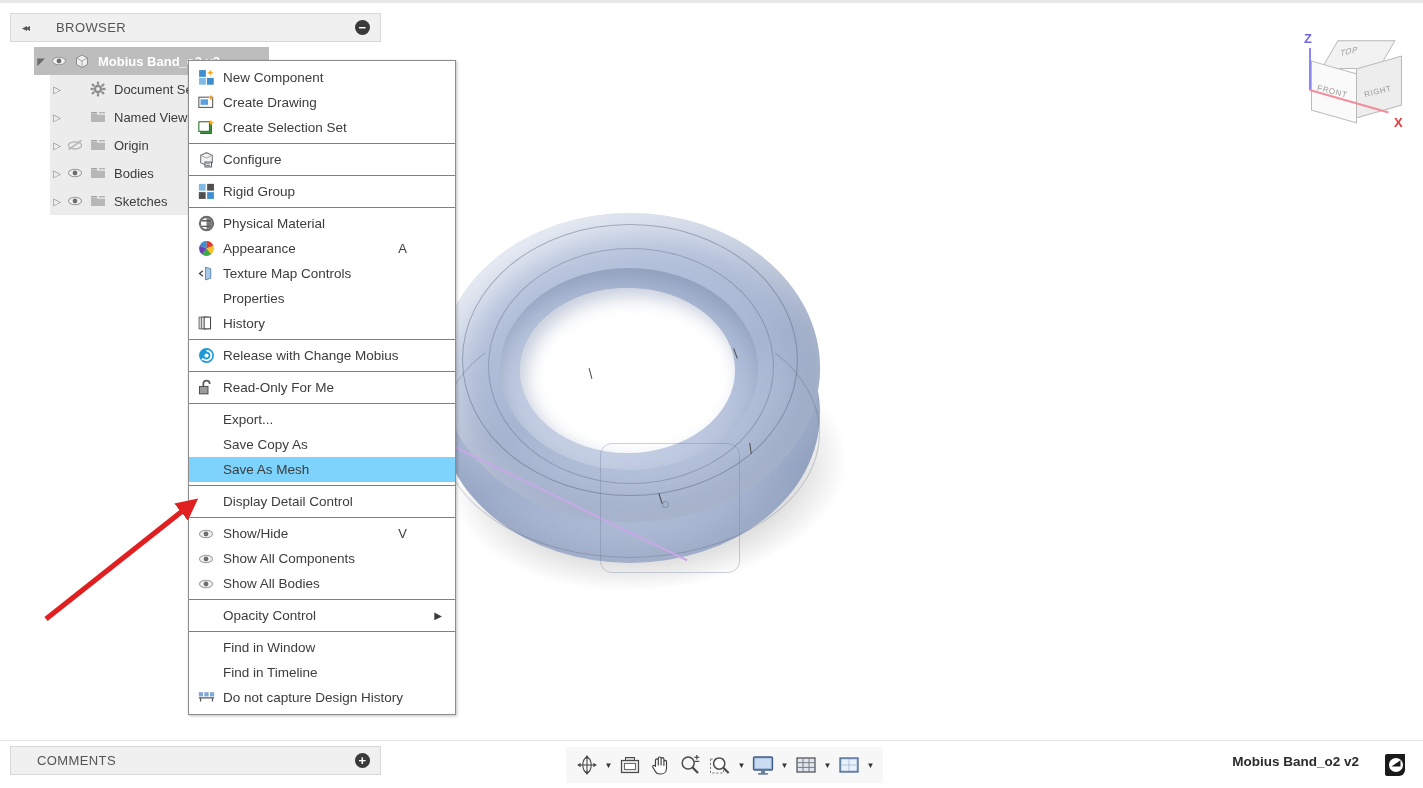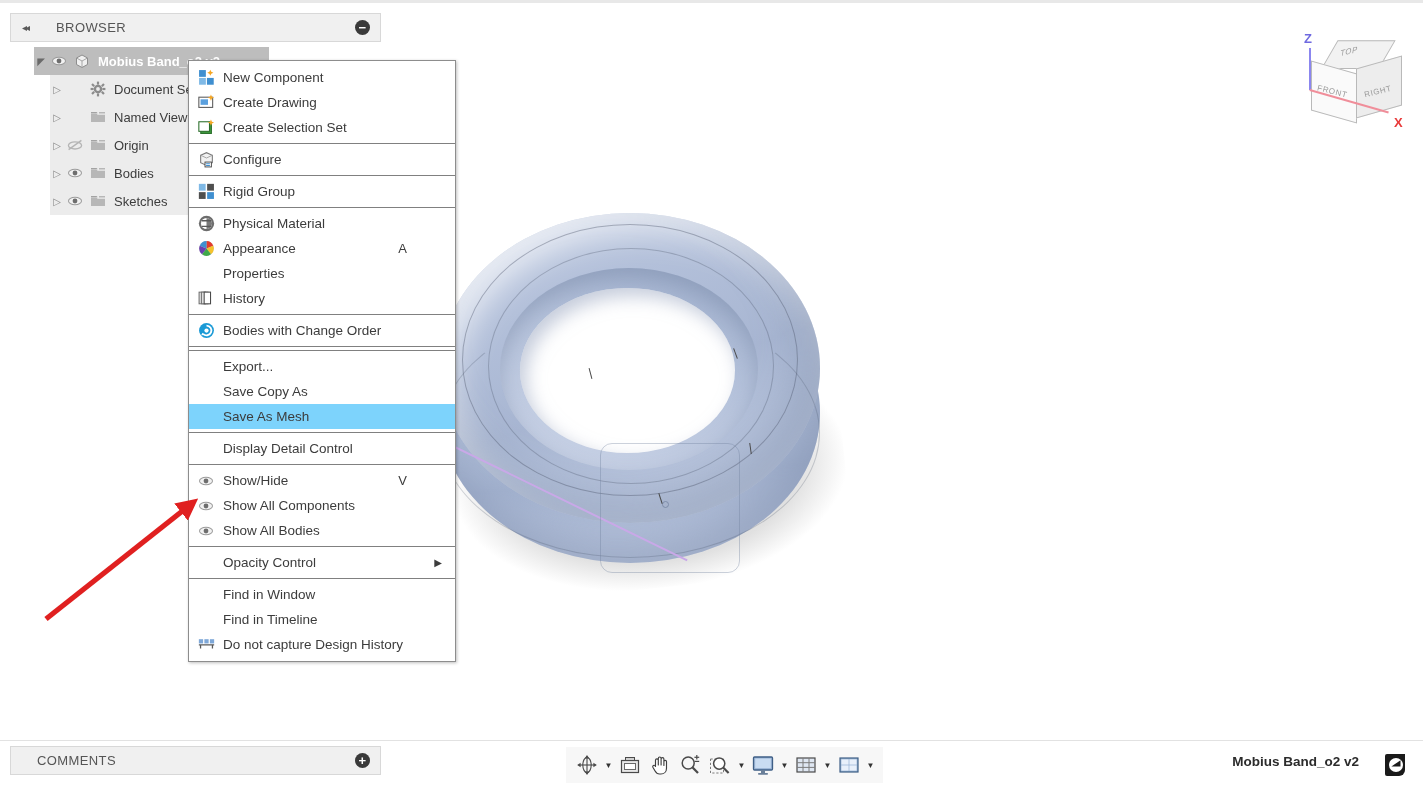--- a/index.html
+++ b/index.html
@@ -535,20 +535,29 @@
             <path d="M8 8 L14.3 5.4 A7 7 0 0 1 12.2 13.4 z" fill="#f5c32c"></path>
             <path d="M8 8 L12.2 13.4 A7 7 0 0 1 3.8 13.4 z" fill="#3fa84a"></path>
             <path d="M8 8 L3.8 13.4 A7 7 0 0 1 1.7 5.4 z" fill="#6b3fb0"></path>
             <path d="M8 8 L1.7 5.4 A7 7 0 0 1 8 1 z" fill="#3f8fd0"></path>
           </svg>
         </span>
         <span class="mi-lbl">Appearance</span>
         <span class="mi-key">A</span>
       </div>
       <div class="mi">
+        <span class="mi-ic">
+          <svg width="17" height="17" viewBox="0 0 16 16">
+            <path d="M7 2 L12 3.6 V12.4 L7 14 z" fill="#a8c8e8" stroke="#5d87b5" stroke-width="0.9"></path>
+            <path d="M4.6 5.4 L1.4 8 L4.6 10.6" fill="none" stroke="#4a4a4a" stroke-width="1.3"></path>
+          </svg>
+        </span>
+        <span class="mi-lbl">Texture Map Controls</span>
+      </div>
+      <div class="mi">
         <span class="mi-ic"></span>
         <span class="mi-lbl">Properties</span>
       </div>
       <div class="mi">
         <span class="mi-ic">
           <svg width="17" height="17" viewBox="0 0 16 16">
             <rect x="1" y="2" width="6" height="11" fill="#d6d6d6" stroke="#6a6a6a" stroke-width="0.9"></rect>
             <rect x="3.4" y="2" width="6" height="11" fill="#ececec" stroke="#6a6a6a" stroke-width="0.9"></rect>
             <rect x="5.8" y="2" width="6" height="11" fill="#ffffff" stroke="#4a4a4a" stroke-width="1"></rect>
           </svg>
@@ -558,23 +567,32 @@
       <div class="msep"></div>
       <div class="mi">
         <span class="mi-ic">
           <svg width="17" height="17" viewBox="0 0 16 16">
             <circle cx="8" cy="8" r="7" fill="#1a9ad6"></circle>
             <path d="M8 3.4 a4.6 4.6 0 1 1 -3.3 7.8" fill="none" stroke="#ffffff" stroke-width="1.8"></path>
             <circle cx="8" cy="8" r="2" fill="#ffffff"></circle>
             <path d="M4.2 10 l-1.3 2.6 2.9 -0.6z" fill="#ffffff"></path>
           </svg>
         </span>
-        <span class="mi-lbl">Bodies with Change Order</span>
-      </div>
-      <div class="msep"></div>
+        <span class="mi-lbl">Release with Change Mobius</span>
+      </div>
+      <div class="msep"></div>
+      <div class="mi">
+        <span class="mi-ic">
+          <svg width="17" height="17" viewBox="0 0 16 16">
+            <path d="M5 7 V4.6 a3 3 0 0 1 6 0" fill="none" stroke="#5a5a5a" stroke-width="1.6"></path>
+            <rect x="1.4" y="7" width="8" height="7" fill="#9b9b9b" stroke="#4a4a4a" stroke-width="0.9"></rect>
+          </svg>
+        </span>
+        <span class="mi-lbl">Read-Only For Me</span>
+      </div>
       <div class="msep"></div>
       <div class="mi">
         <span class="mi-ic"></span>
         <span class="mi-lbl">Export...</span>
       </div>
       <div class="mi">
         <span class="mi-ic"></span>
         <span class="mi-lbl">Save Copy As</span>
       </div>
       <div class="mi sel">

